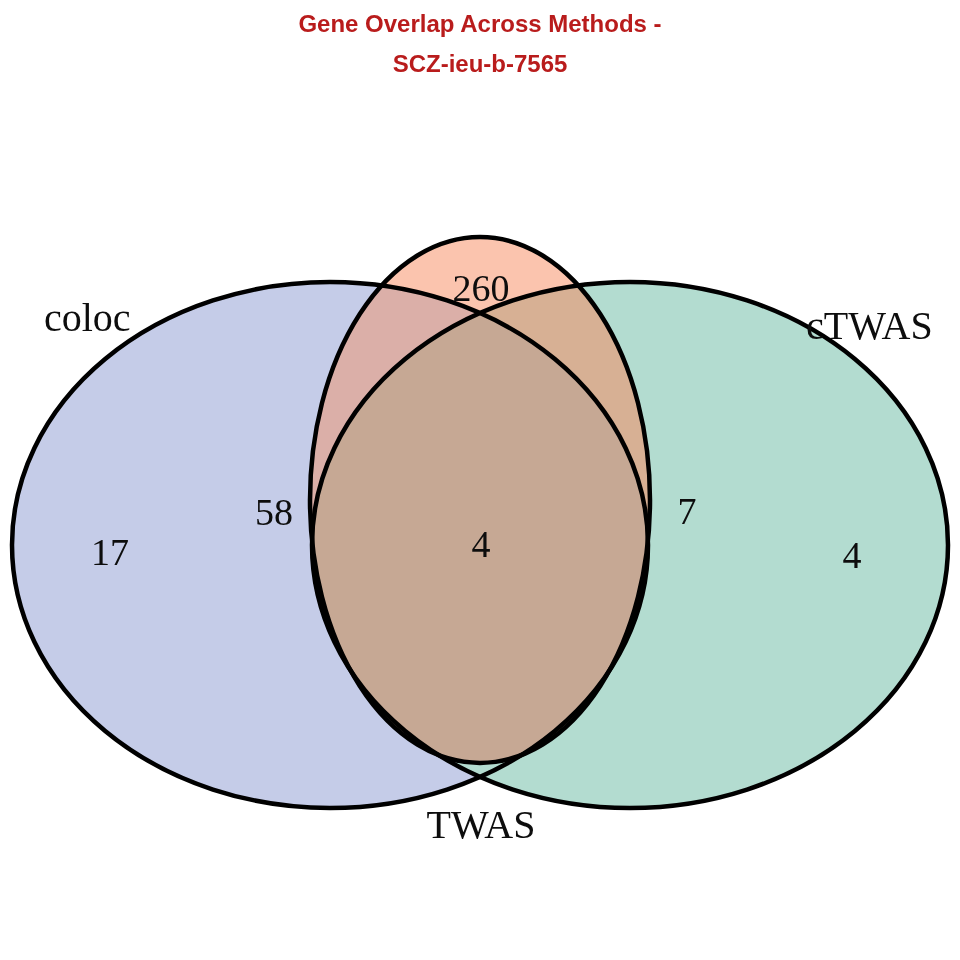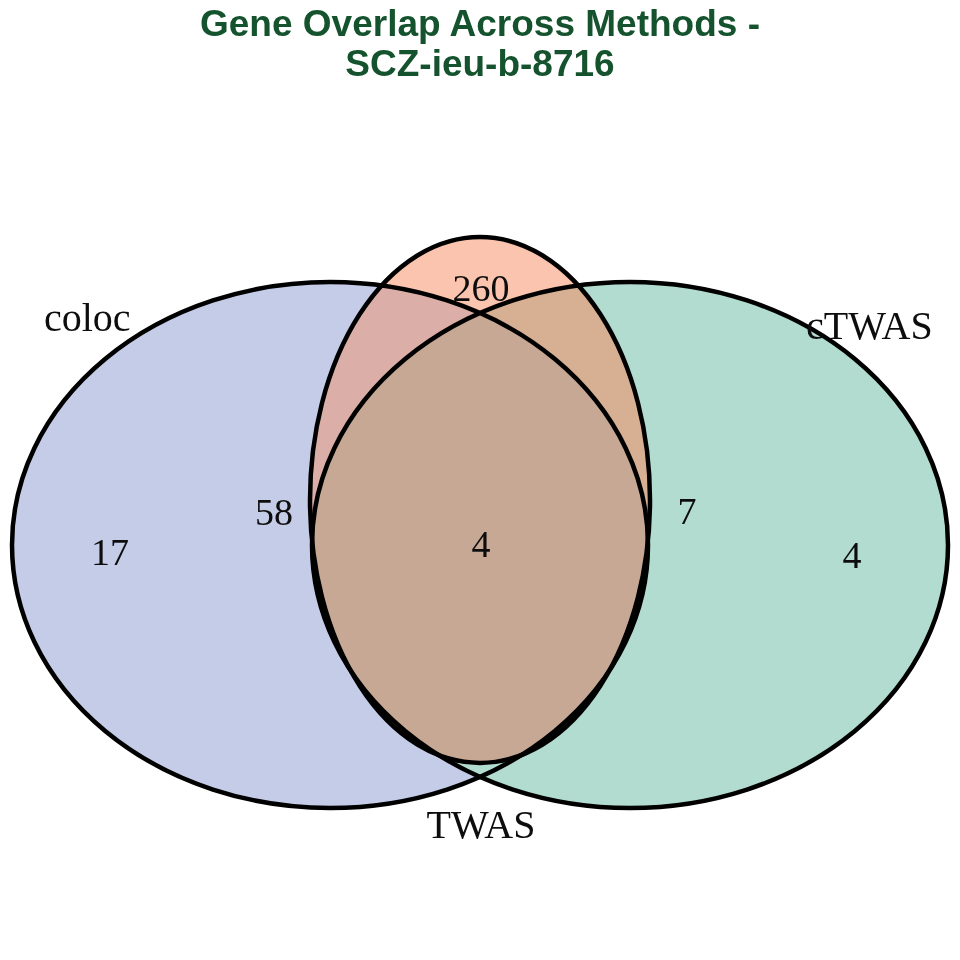--- a/index.html
+++ b/index.html
@@ -22,23 +22,23 @@
     background: #ffffff;
   }
   #plot-title {
     position: absolute;
     left: 0;
     top: 4px;
     width: 960px;
     text-align: center;
     font-family: "Liberation Sans", sans-serif;
     font-weight: bold;
-    font-size: 37px;
+    font-size: 24px;
     line-height: 40px;
-    color: #14532d;
+    color: #b91c1c;
     letter-spacing: 0px;
     white-space: pre-line;
   }
   #venn-canvas {
     position: absolute;
     left: 0;
     top: 0;
     width: 960px;
     height: 960px;
   }
@@ -62,21 +62,21 @@
     fill: none;
     stroke: #000000;
     stroke-width: 4.5;
   }
 </style>
 </head>
 <body>
 
 <div id="figure">
 
-  <div id="plot-title"><span>Gene Overlap Across Methods -</span><br><span>SCZ-ieu-b-8716</span></div>
+  <div id="plot-title"><span>Gene Overlap Across Methods -</span><br><span>SCZ-ieu-b-7565</span></div>
 
   <svg id="venn-canvas" viewBox="0 0 960 960">
     <defs>
 
       <clipPath id="clip-coloc">
         <ellipse cx="330" cy="545" rx="318" ry="263"></ellipse>
       </clipPath>
 
       <clipPath id="clip-twas">
         <ellipse cx="480" cy="500" rx="170" ry="263"></ellipse>

